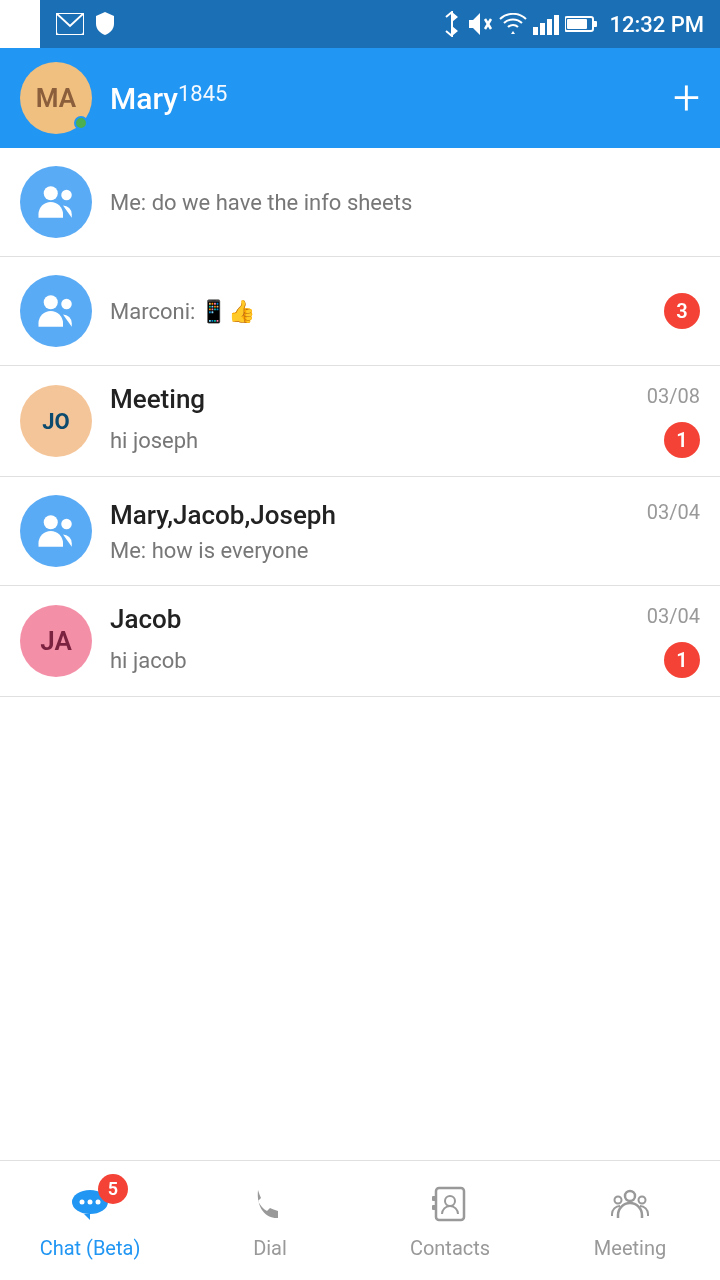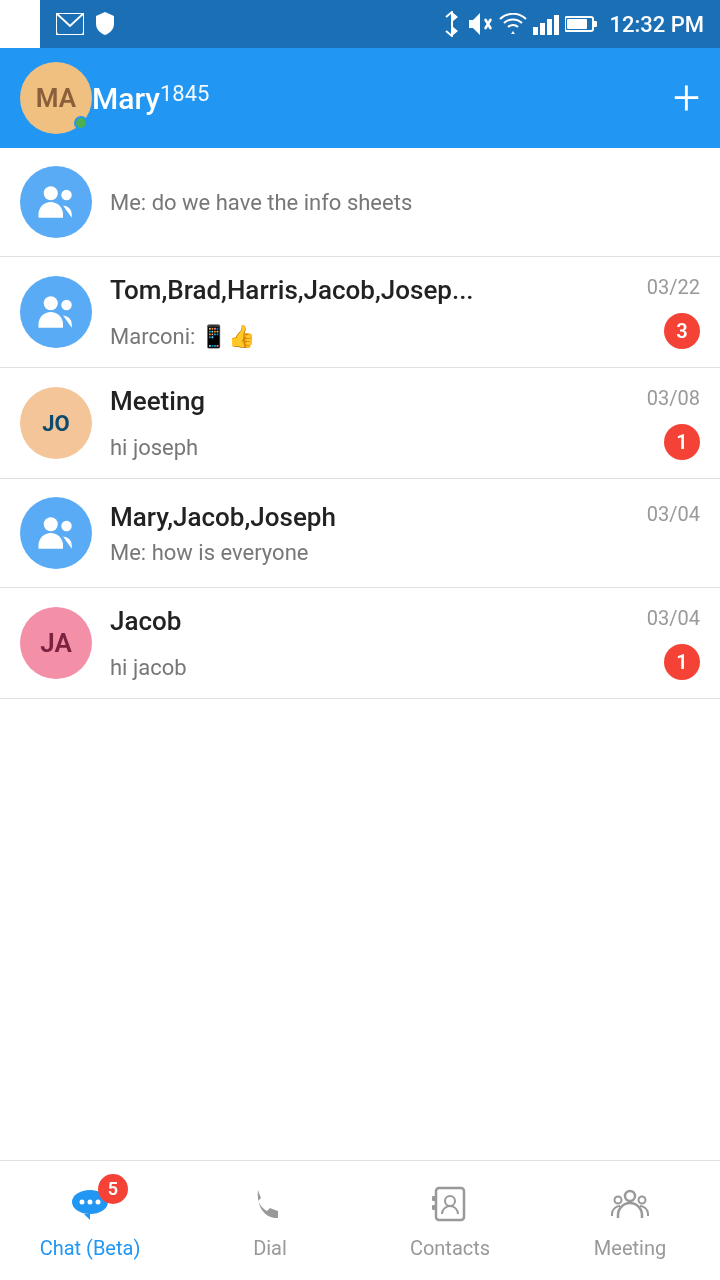--- a/index.html
+++ b/index.html
@@ -47,20 +47,21 @@
       background: #2196F3;
       height: 100px;
       display: flex;
       align-items: center;
       padding: 0 20px;
       justify-content: space-between;
     }
     .header-left {
       display: flex;
       align-items: center;
+      gap: 18px;
     }
     .avatar-ma {
       width: 72px;
       height: 72px;
       border-radius: 50%;
       background: #f0c080;
       display: flex;
       align-items: center;
       justify-content: center;
       font-size: 26px;
@@ -150,21 +151,21 @@
     }
     .chat-time {
       font-size: 20px;
       color: #999;
       white-space: nowrap;
       margin-left: 10px;
     }
     .chat-bottom {
       display: flex;
       justify-content: space-between;
-      align-items: flex-end;
+      align-items: center;
     }
     .chat-preview {
       font-size: 22px;
       color: #777;
       white-space: nowrap;
       overflow: hidden;
       text-overflow: ellipsis;
       max-width: 480px;
     }
     .badge {
@@ -316,24 +317,20 @@
   <div class="chat-item">
     <div class="chat-avatar avatar-blue">
       <svg viewBox="0 0 24 24">
         <circle cx="9" cy="7" r="4"></circle>
         <path d="M2 21v-2a7 7 0 0114 0v2"></path>
         <circle cx="18" cy="8" r="3"></circle>
         <path d="M21 21v-2a5 5 0 00-5-5"></path>
       </svg>
     </div>
     <div class="chat-content">
-      <div class="chat-top">
-        <span class="chat-name">Tom,Brad,Harris,Jacob,Josep...</span>
-        <span class="chat-time">03/22</span>
-      </div>
       <div class="chat-bottom">
         <span class="chat-preview">Marconi: 📱👍</span>
         <span class="badge">3</span>
       </div>
     </div>
   </div>
 
   <div class="chat-item">
     <div class="chat-avatar avatar-peach" style="font-size:22px; font-weight:700; color:#0c4a6e;">
       JO

